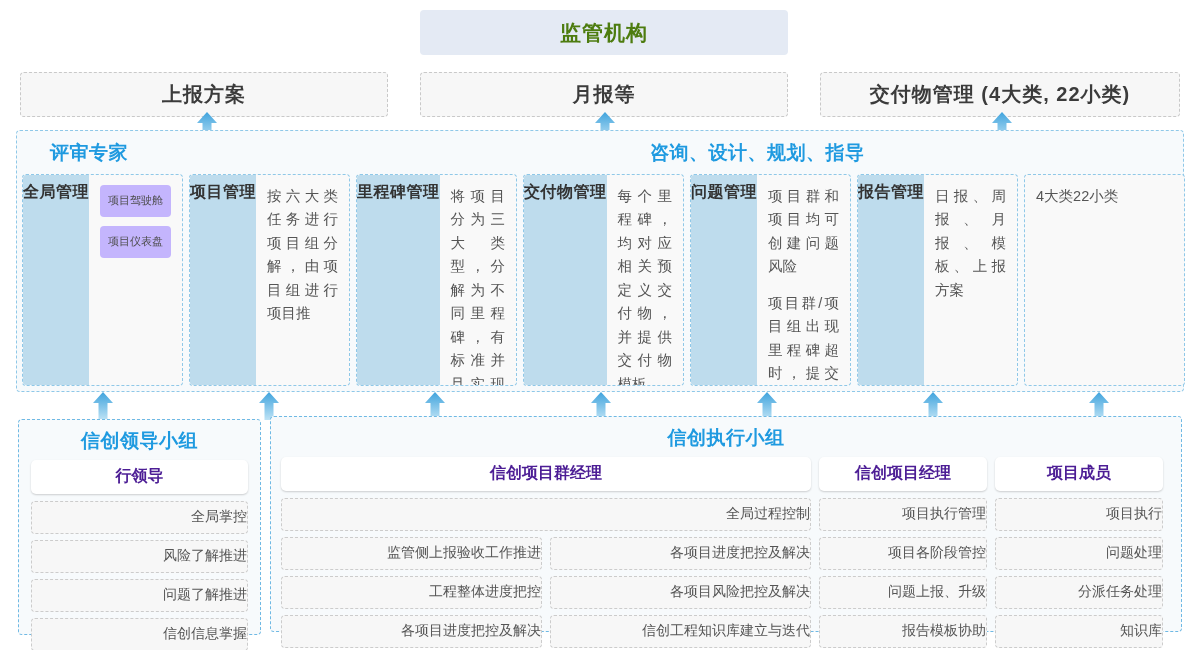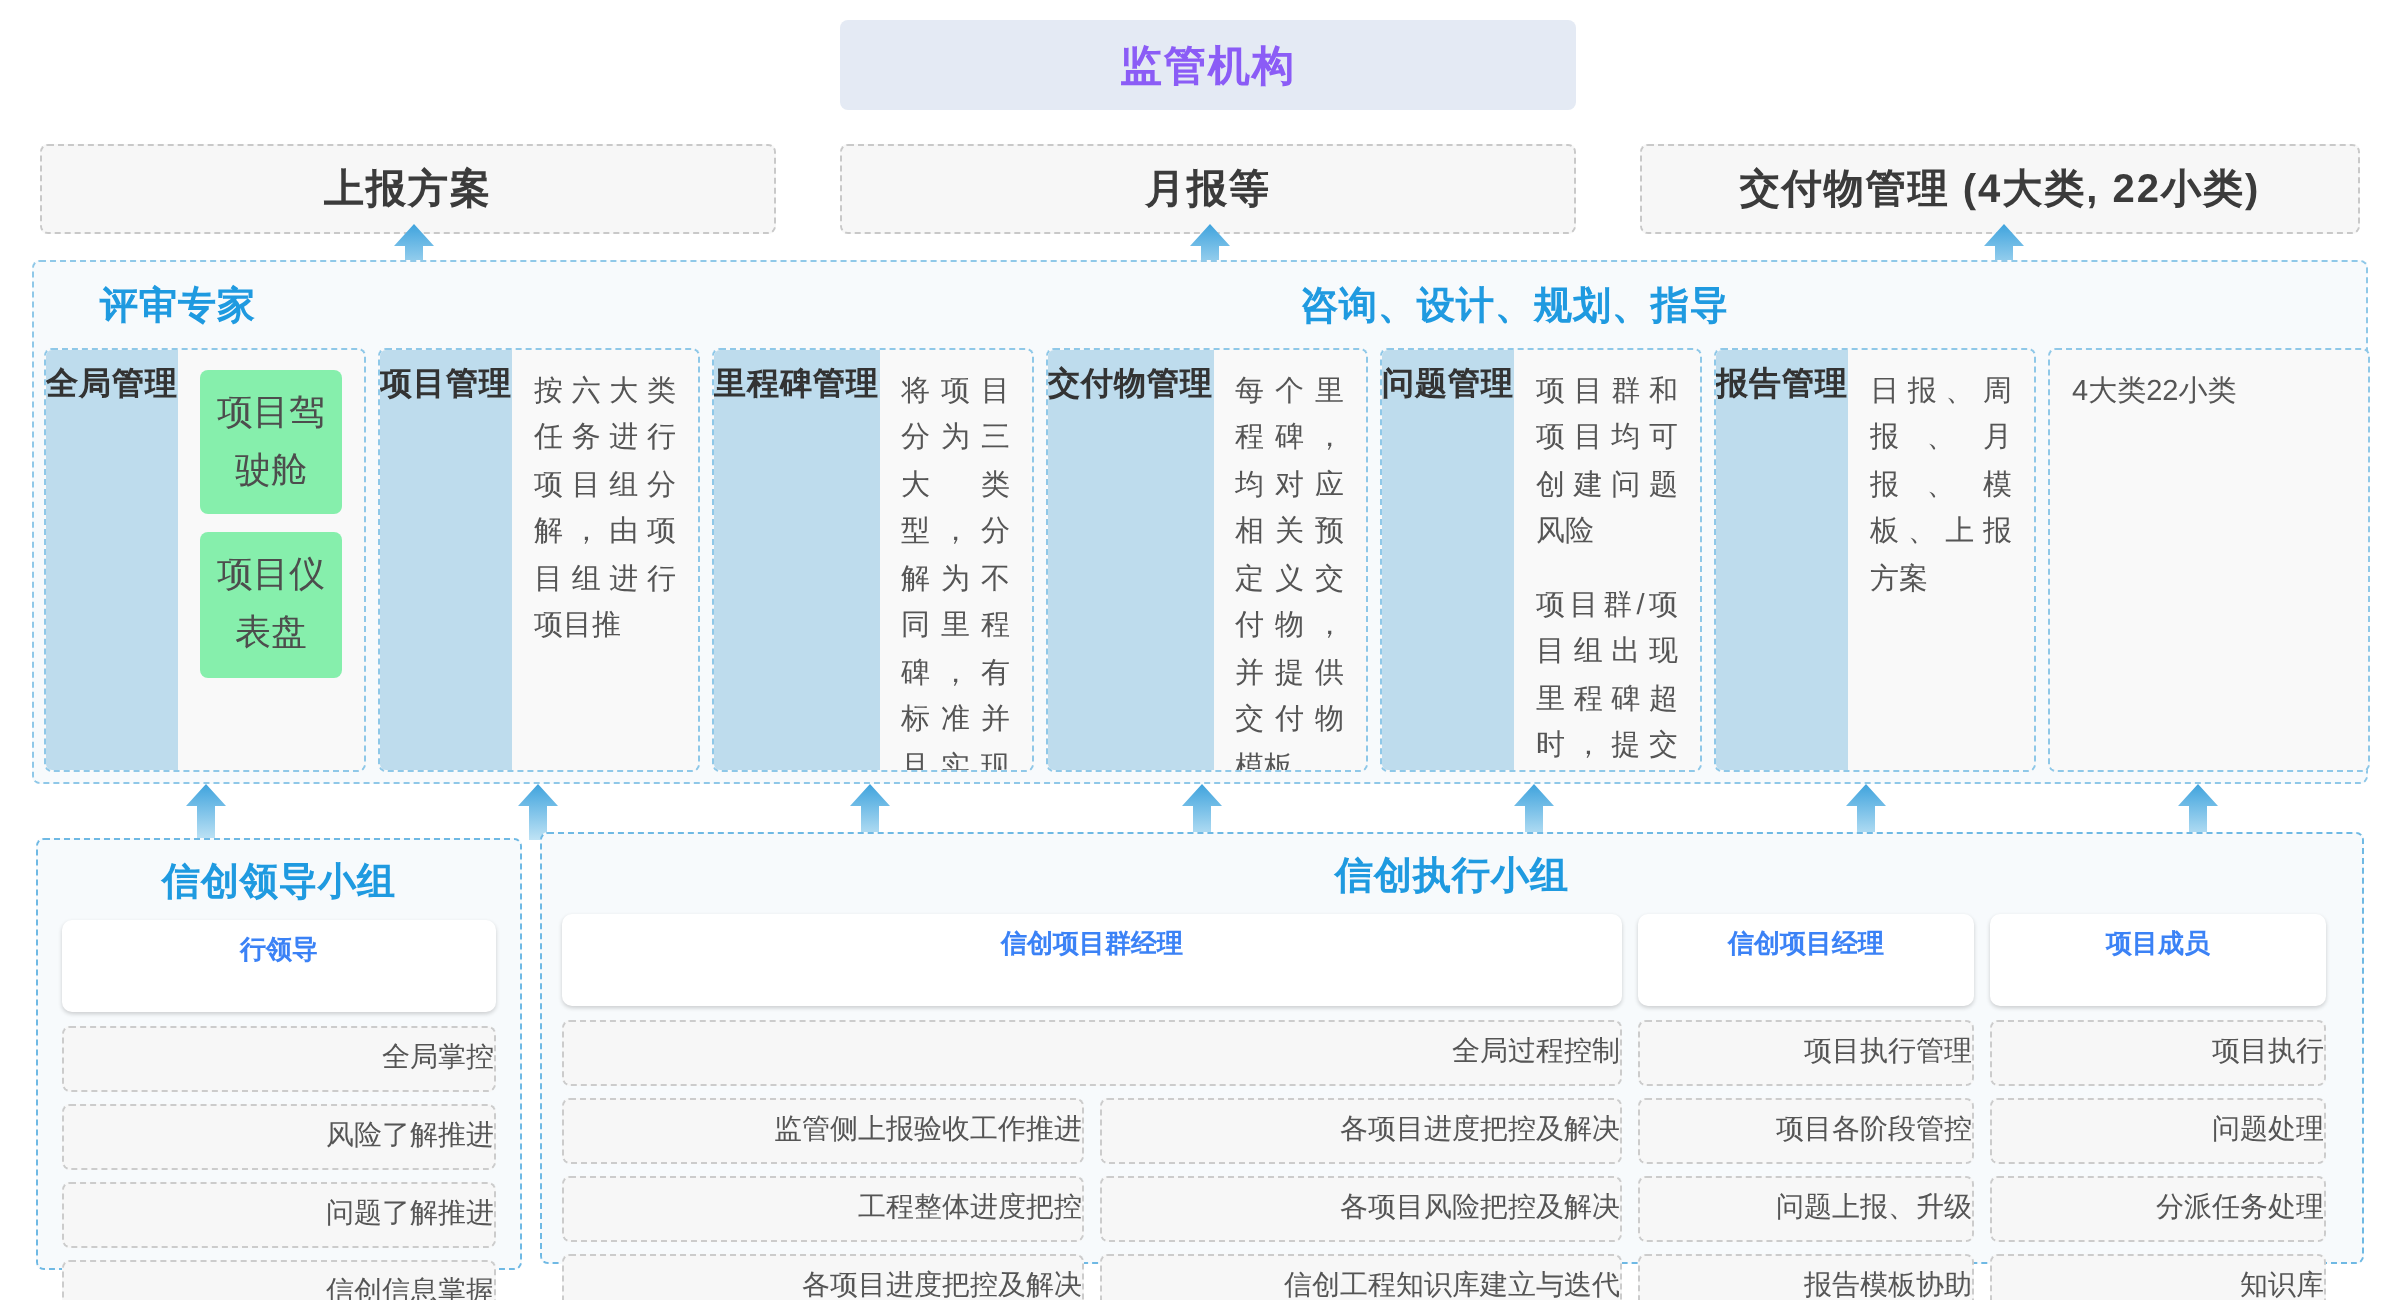--- a/index.html
+++ b/index.html
@@ -30,21 +30,21 @@
 
   
   .top-box{
     position:absolute;
     height:45px;
     font-size:20px;font-weight:bold;color:#3b3b3b;
     letter-spacing:1px;
   }
   #regulator{
     left:420px;top:10px;width:368px;height:45px;
-    color:#8b5cf6;font-size:21px;font-weight:bold;
+    color:#4d7c0f;font-size:21px;font-weight:bold;
   }
   #plan-box{left:20px;top:72px;width:368px;}
   #monthly-box{left:420px;top:72px;width:368px;}
   #accept-box{left:820px;top:72px;width:360px;}
 
   
   .arrow-up{
     position:absolute;width:22px;height:28px;
   }
   .arrow-up svg{display:block;}
@@ -85,24 +85,24 @@
   .col-body{
     flex:1;
     padding:10px 11px 8px 11px;
     font-size:14.5px;
     line-height:1.62;
     color:#555555;
   }
   .col-body p{margin:0 0 13px 0;text-align:justify;text-justify:inter-ideograph;}
   .col-body p:last-child{margin-bottom:0;}
   .chip{
-    background:#86efac;
+    background:#c4b5fd;
     border-radius:4px;
     text-align:center;
-    font-size:18px;color:#4d4d4d;
+    font-size:11px;color:#4d4d4d;
     padding:7px 0;
     margin-bottom:9px;
   }
 
   
   #bottom-left{
     position:absolute;left:18px;top:419px;width:243px;height:216px;
     border:1px dashed #6fb9e4;background:#f7fafc;border-radius:4px;
     box-sizing:border-box;padding:8px 12px 10px 12px;
   }
@@ -115,22 +115,22 @@
     font-size:19px;font-weight:bold;color:#1f9ae0;
     text-align:center;letter-spacing:0.5px;
     margin:0 0 6px 0;
   }
   #bottom-right .grp-title{text-align:center;}
   .role-head{
     background:#ffffff;
     border-radius:5px;
     box-shadow:0 1px 2px rgba(0,0,0,0.18);
     text-align:center;
-    font-size:13px;font-weight:bold;color:#3b82f6;
-    padding:6px 0 22px 0;
+    font-size:16px;font-weight:bold;color:#4c1d95;
+    padding:6px 0 7px 0;
     margin-bottom:7px;
   }
   .task{
     border:1px dashed #cccccc;
     background:#f7f7f7;
     border-radius:4px;
     text-align:right;
     font-size:14px;color:#555555;
     padding:6px 0 7px 0;
     margin-bottom:6px;

